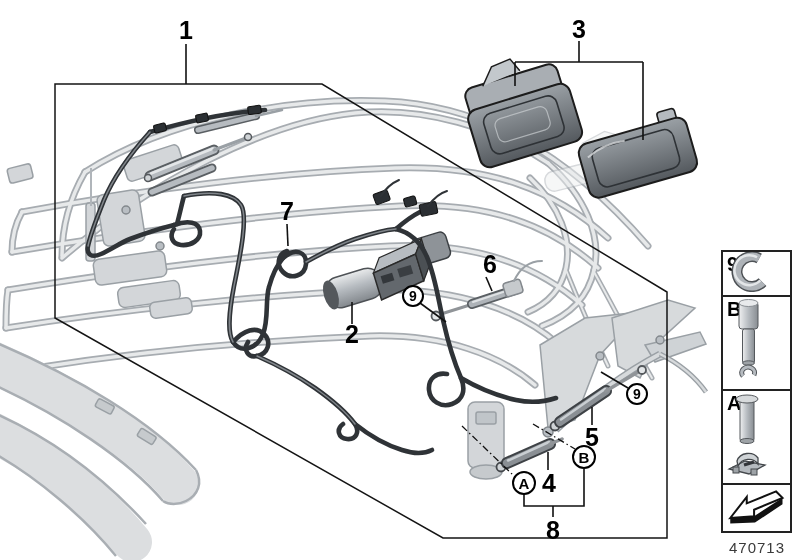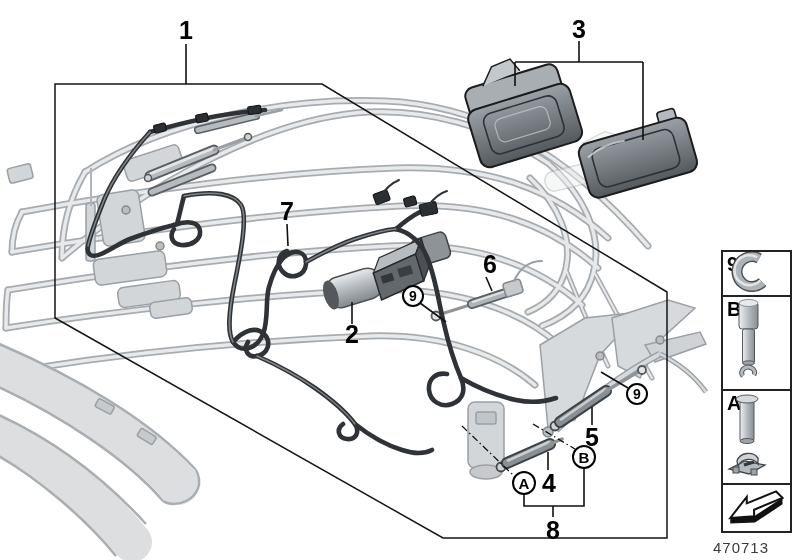--- a/index.html
+++ b/index.html
@@ -15,21 +15,21 @@
         display:flex;align-items:center;justify-content:center;
         font-weight:bold;font-size:14px;color:#000;line-height:1;}
   .circ.big{width:24px;height:24px;font-size:15px;}
   
   .legend{position:absolute;left:721px;top:250px;width:71px;box-sizing:border-box;
           border:2px solid #222;background:#fff;}
   .legend-row{position:relative;box-sizing:border-box;border-bottom:2px solid #222;
               display:flex;align-items:center;justify-content:center;}
   .legend-row:last-child{border-bottom:none;}
   .legend-key{position:absolute;left:4px;top:1px;font-weight:bold;font-size:20px;color:#000;}
-  .drawing-number{position:absolute;left:713px;top:539px;width:88px;text-align:left;
+  .drawing-number{position:absolute;left:713px;top:539px;width:88px;text-align:center;
                   font-size:15px;color:#3a3a3a;letter-spacing:1px;}
 </style>
 </head>
 <body>
 
 <div class="stage">
 
   <svg width="800" height="560" viewBox="0 0 800 560">
     <defs>
       <linearGradient id="gradCyl" x1="0" y1="0" x2="0" y2="1">

